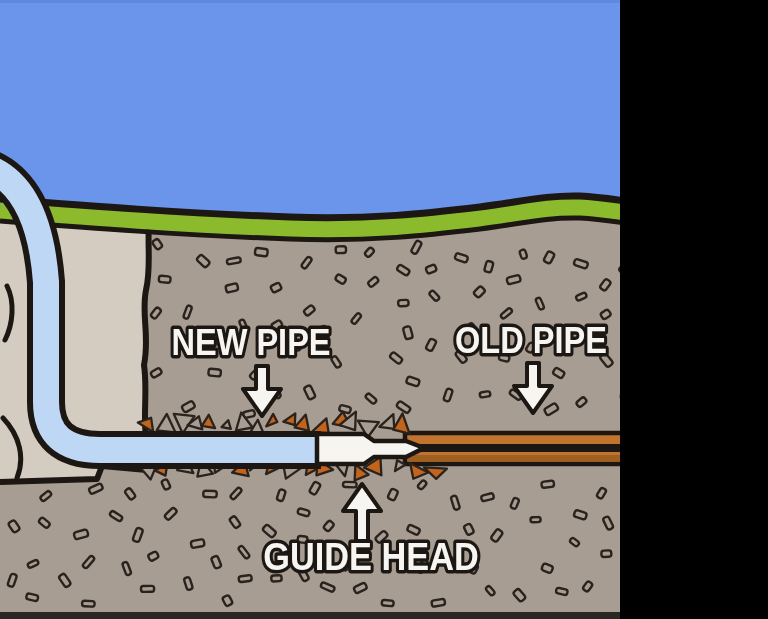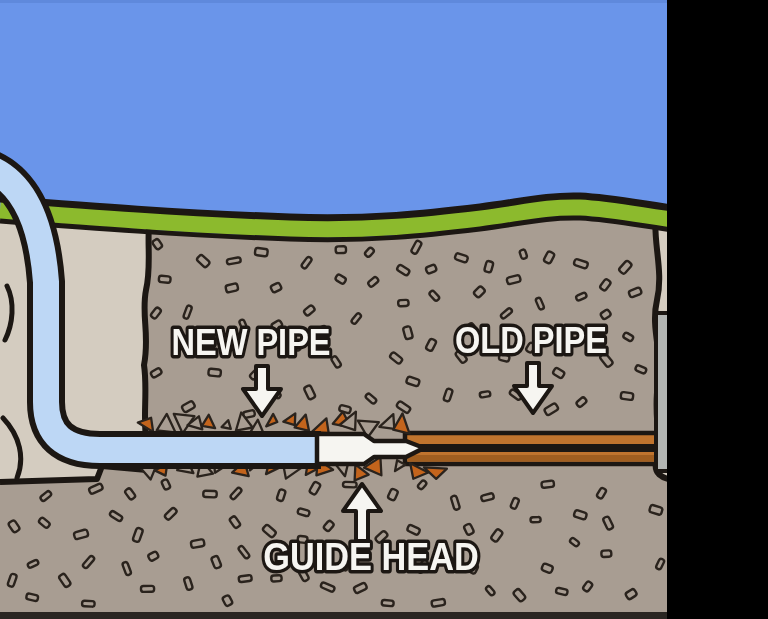--- a/index.html
+++ b/index.html
@@ -1,18 +1,18 @@
 <!DOCTYPE html>
 <html style="--sky: #6a95ea; --sky_top: #5f89dc; --grass: #8cba2d; --soil: #a89d92; --pit: #d4ccc0; --outline: #1c1713; --new_pipe: #bdd7f5; --old_pipe: #c0742e; --old_pipe_dark: #a05e20; --machine: #a3a7a7; --machine_light: #b2b5b3; --machine_dark: #8d9293; --debris_orange: #c3641c; --label_fill: #f6f5f1; --speckle_outline: #2a231d; --bottom_bar: #2a2622;"><head>
 <meta charset="utf-8">
 <style>
   html,body{margin:0;padding:0;background:#000;}
   #stage{
     position:relative;
-    width:667px;height:619px;
+    width:620px;height:619px;
     overflow:hidden;
     font-family:"Liberation Sans","DejaVu Sans",sans-serif;
   }
   #scene{position:absolute;left:0;top:0;}
   text.diagram-label{
     font-family:"Liberation Sans","DejaVu Sans",sans-serif;
     font-weight:bold;
     fill:var(--label_fill);
     stroke:var(--outline);
     stroke-width:7px;

